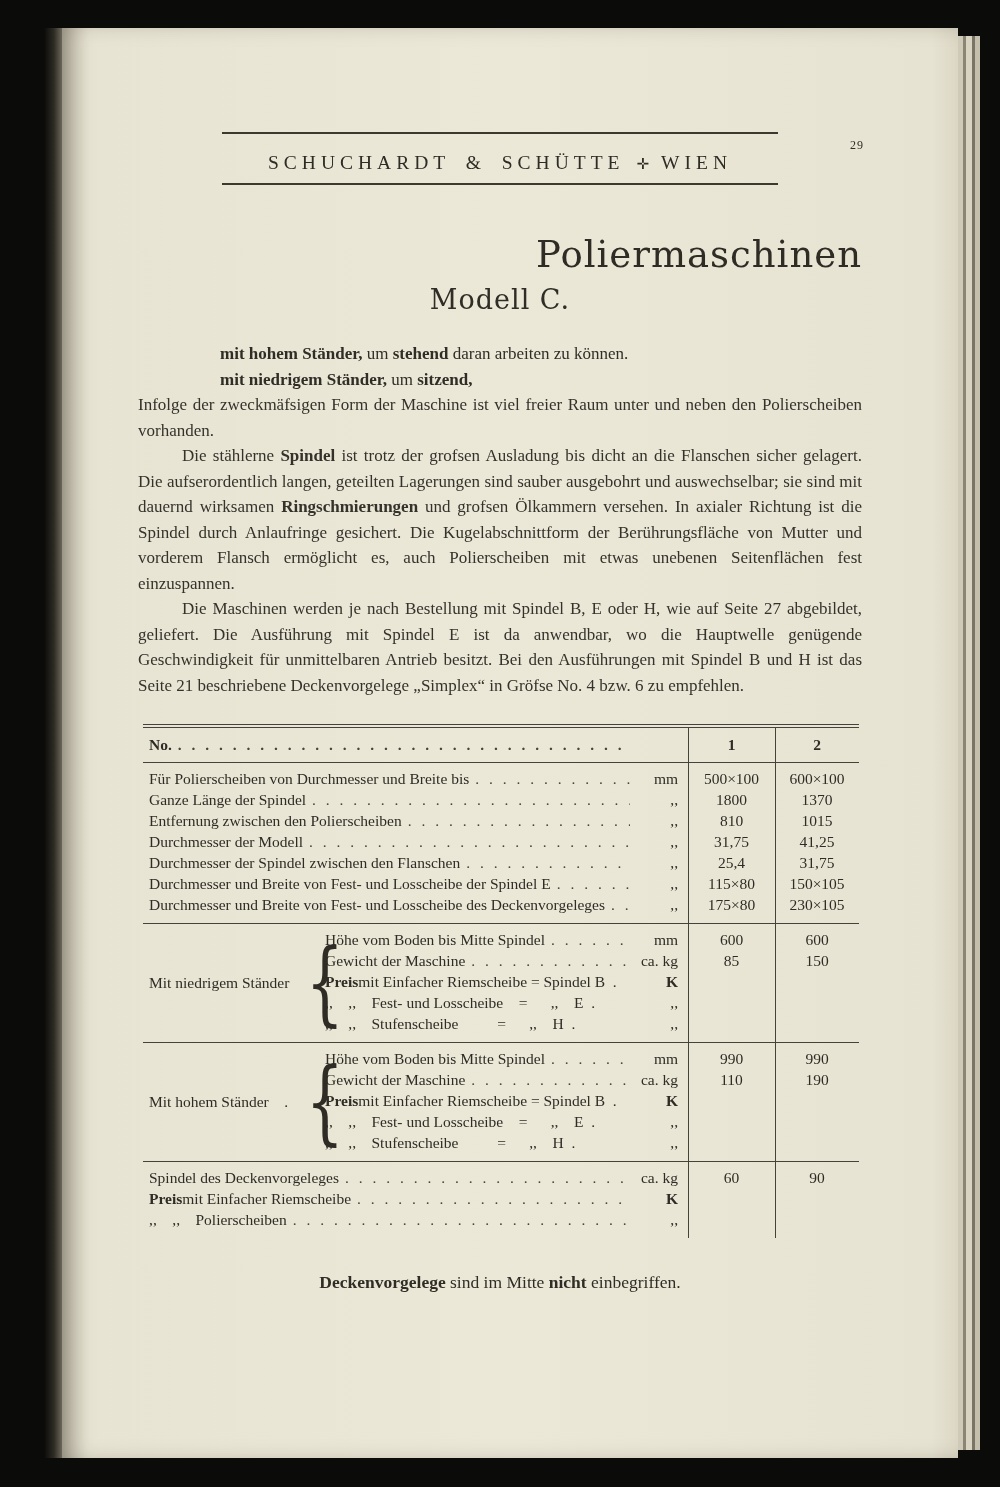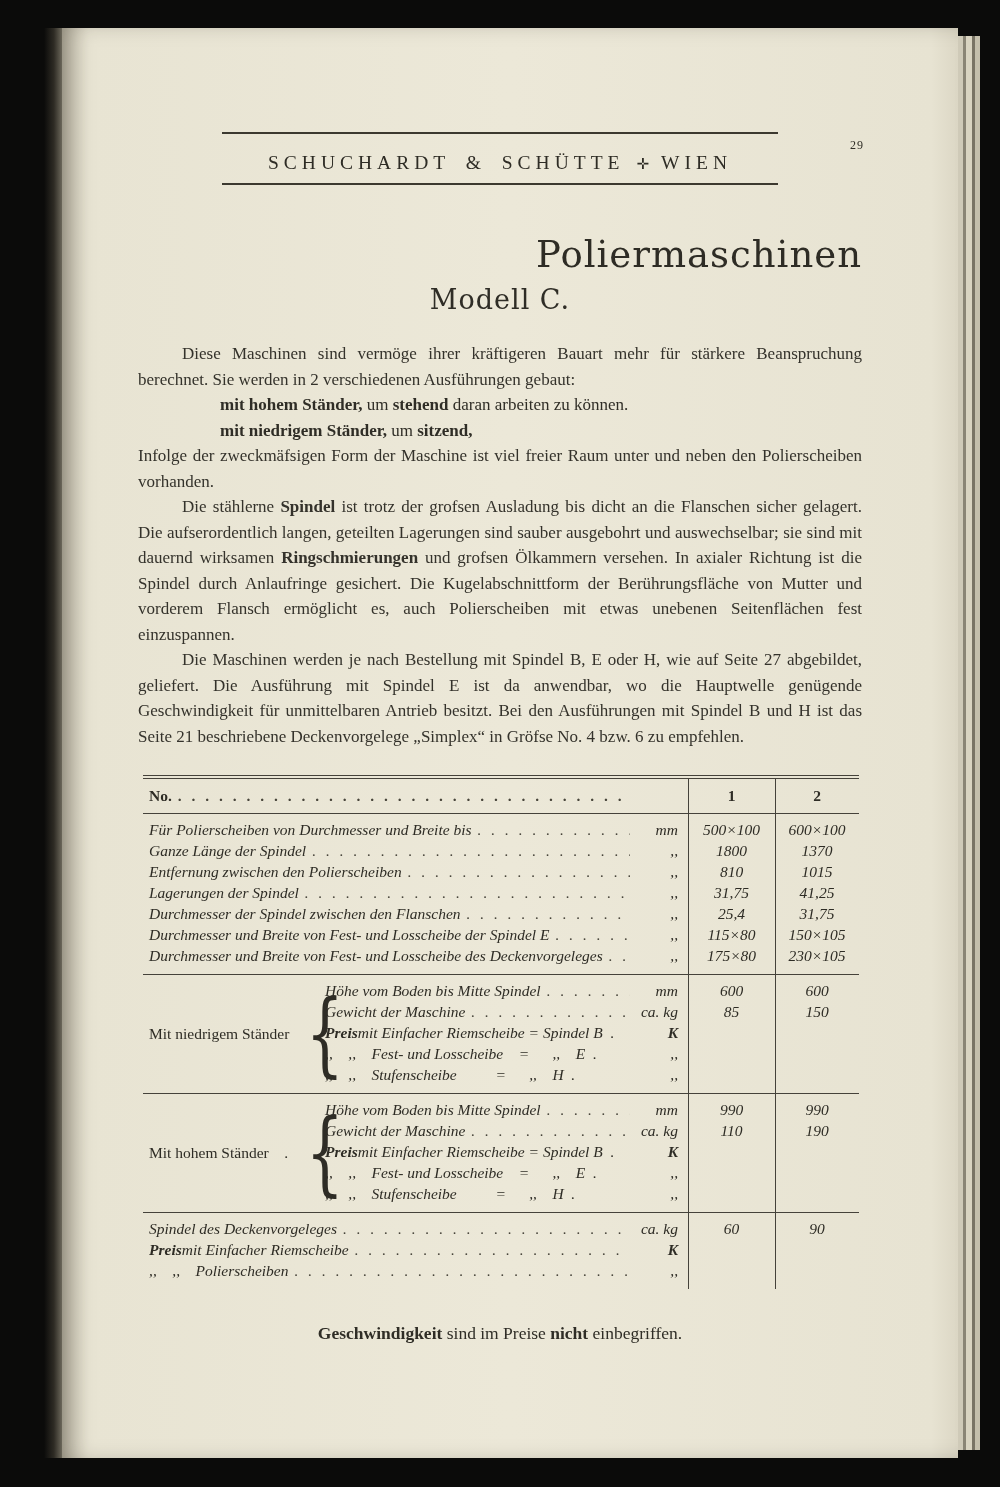--- a/index.html
+++ b/index.html
@@ -45,21 +45,21 @@
   .optline{margin-left:82px;font-size:17px;line-height:25.5px;}
   .b{font-weight:bold;}
 
   
   .table{position:relative;margin:26px 0 0 5px;width:716px;
     border-top:4px double #45423a;font-size:15.5px;color:#2e2c25;}
   .vline{position:absolute;top:0;bottom:0;width:1px;background:#45423a;}
   .v1{left:545px;} .v2{left:632px;}
   .thead{display:flex;align-items:stretch;padding:6px 0 6px;line-height:22px;font-weight:bold;}
   .tsec{padding:5px 0 8px;border-top:1px solid #45423a;}
-  .trow{display:flex;align-items:stretch;line-height:21px;font-style:italic;}
+  .trow{display:flex;align-items:stretch;line-height:21px;}
   .tlabel{flex:1 1 0;min-width:0;display:flex;align-items:baseline;padding-left:6px;}
   .tlabel.ind{padding-left:182px;}
   .tleader{flex:1 1 0;min-width:0;overflow:hidden;white-space:nowrap;margin:0 6px;color:#47443a;}
   .tleader::after{content:". . . . . . . . . . . . . . . . . . . . . . . . . . . . . . . . . . . . . . . . . . . . . . . . . . . . . .";letter-spacing:3px;}
   .tleader.noleader::after{content:"";}
   .tunit{min-width:42px;text-align:right;padding-right:10px;white-space:pre;}
   .tc{flex:none;display:flex;align-items:center;justify-content:center;text-align:center;}
   .tc1{width:87px;} .tc2{width:84px;}
   .grp{position:relative;}
   .grp-label{position:absolute;left:6px;top:50%;transform:translateY(-50%);white-space:nowrap;}
@@ -92,21 +92,20 @@
         <span>WIEN</span>
       </div>
       <div class="hdr-rule"></div>
       <div class="pagenum">29</div>
     </div>
 
     <div class="title">Poliermaschinen</div>
     <div class="subtitle">Modell C.</div>
 
     <div class="body-text">
-      <p class="para ind"><span>Diese Maschinen sind vermöge ihrer kräftigeren Bauart mehr für stärkere Beanspruchung berechnet.  Sie werden in 2 verschiedenen Ausführungen gebaut:</span></p>
       <div class="optline"><span class="b">mit hohem Ständer,</span><span> um </span><span class="b">stehend</span><span> daran arbeiten zu können.</span></div>
       <div class="optline"><span class="b">mit niedrigem Ständer,</span><span> um </span><span class="b">sitzend,</span></div>
       <p class="para"><span>Infolge der zweckmäfsigen Form der Maschine ist viel freier Raum unter und neben den Polierscheiben vorhanden.</span></p>
       <p class="para ind"><span>Die stählerne </span><span class="b">Spindel</span><span> ist trotz der grofsen Ausladung bis dicht an die Flanschen sicher gelagert.  Die aufserordentlich langen, geteilten Lagerungen sind sauber ausgebohrt und auswechselbar; sie sind mit dauernd wirksamen </span><span class="b">Ringschmierungen</span><span> und grofsen Ölkammern versehen.  In axialer Richtung ist die Spindel durch Anlaufringe gesichert.  Die Kugelabschnittform der Berührungsfläche von Mutter und vorderem Flansch ermöglicht es, auch Polierscheiben mit etwas unebenen Seitenflächen fest einzuspannen.</span></p>
       <p class="para ind"><span>Die Maschinen werden je nach Bestellung mit Spindel B, E oder H, wie auf Seite 27 abgebildet, geliefert.  Die Ausführung mit Spindel E ist da anwendbar, wo die Hauptwelle genügende Geschwindigkeit für unmittelbaren Antrieb besitzt.  Bei den Ausführungen mit Spindel B und H ist das Seite 21 beschriebene Deckenvorgelege „Simplex“ in Gröfse No. 4 bzw. 6 zu empfehlen.</span></p>
     </div>
 
     <div class="table">
       <div class="vline v1"></div>
       <div class="vline v2"></div>
@@ -143,21 +142,21 @@
               <div class="tlabel">
                 <span>Entfernung zwischen den Polierscheiben</span>
                 <span class="tleader"></span>
                 <span class="tunit">,,</span>
               </div>
               <div class="tc tc1">810</div>
               <div class="tc tc2">1015</div>
             </div>
             <div class="trow">
               <div class="tlabel">
-                <span>Lagerungen der Spindel</span>
+                <span>Durchmesser der Modell</span>
                 <span class="tleader"></span>
                 <span class="tunit">,,</span>
               </div>
               <div class="tc tc1">31,75</div>
               <div class="tc tc2">41,25</div>
             </div>
             <div class="trow">
               <div class="tlabel">
                 <span>Durchmesser der Spindel zwischen den Flanschen</span>
                 <span class="tleader"></span>
@@ -311,16 +310,16 @@
                 <span class="tleader"></span>
                 <span class="tunit">,,</span>
               </div>
               <div class="tc tc1"></div>
               <div class="tc tc2"></div>
             </div>
           </div>
         </div>
     </div>
 
-    <div class="closing"><span class="b">Geschwindigkeit</span><span> sind im Preise </span><span class="b">nicht</span><span> einbegriffen.</span></div>
+    <div class="closing"><span class="b">Deckenvorgelege</span><span> sind im Mitte </span><span class="b">nicht</span><span> einbegriffen.</span></div>
 
   </div>
 </div>
 
 </body></html>

